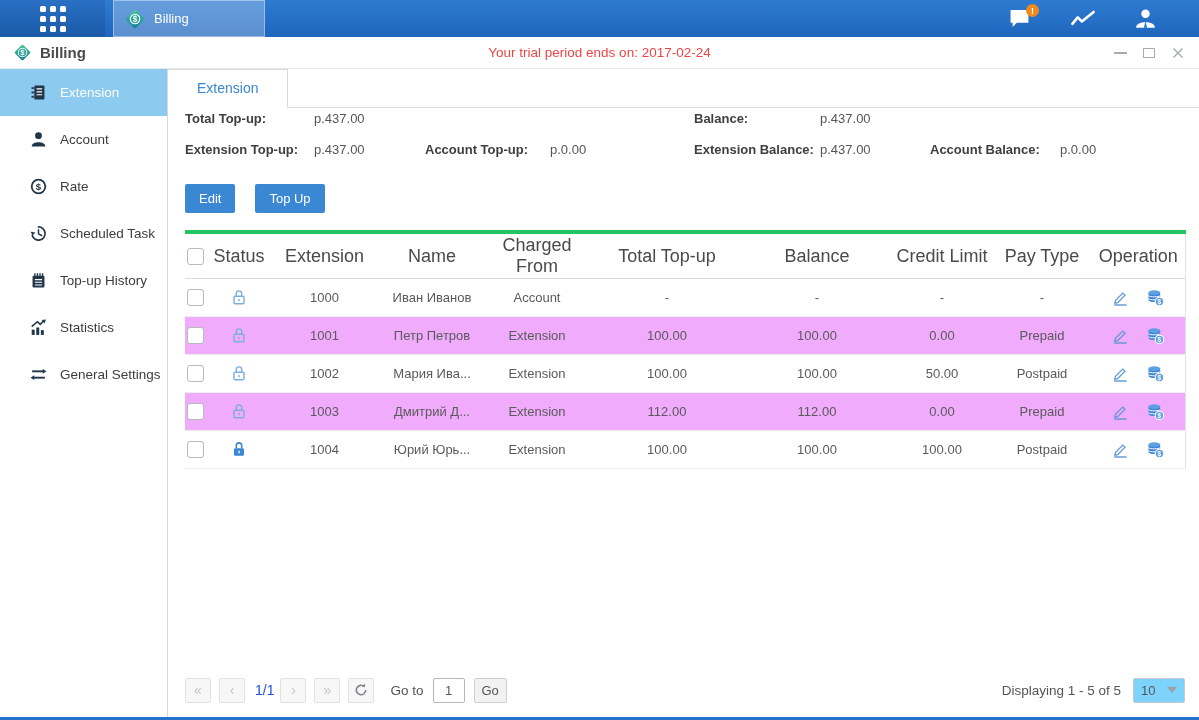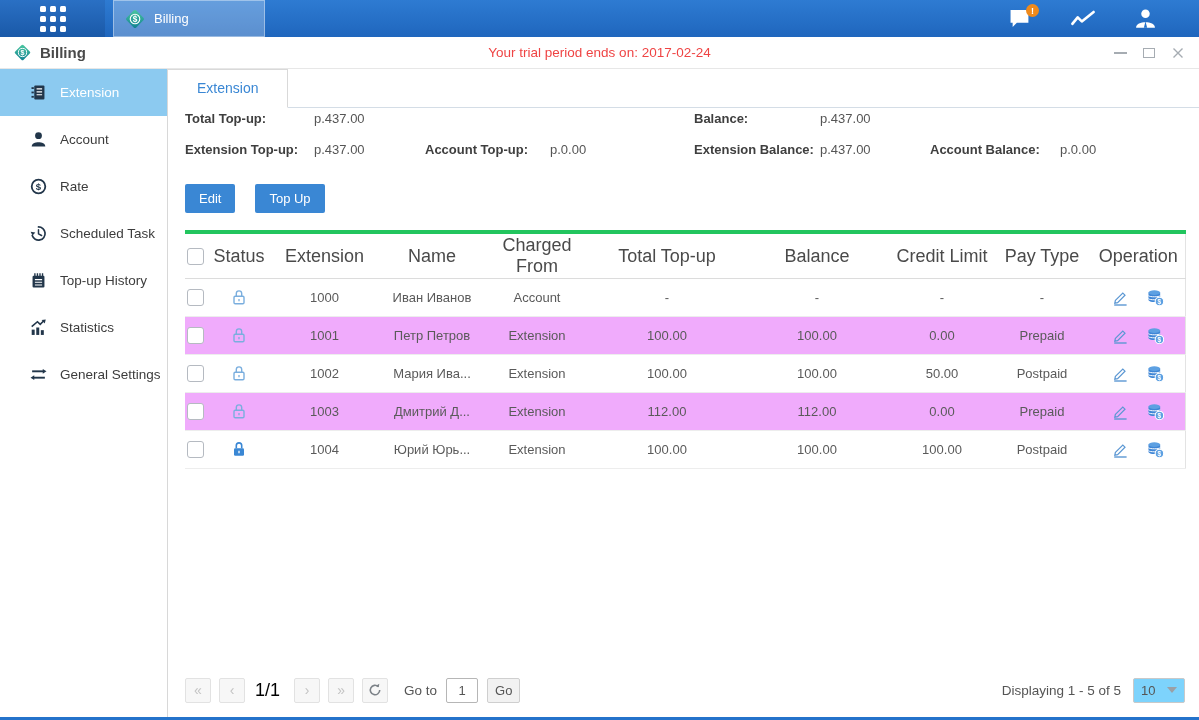--- a/index.html
+++ b/index.html
@@ -107,21 +107,21 @@
   .op.edit{color:#5b97d3;}
   
   .pagination{
     flex:0 0 auto;height:42px;display:flex;align-items:center;margin:0 14px 6px 17px;
   }
   .pg-btn{
     width:26px;height:25px;border:1px solid #e2e2e2;background:#f7f7f7;border-radius:2px;
     display:flex;align-items:center;justify-content:center;color:#c3c3c3;font-size:14px;
     cursor:pointer;margin-right:8px;box-sizing:border-box;
   }
-  .pg-ind{color:#000000;margin:0 14px 0 2px;font-size:18px;}
+  .pg-ind{color:#1d4ed8;margin:0 6px 0 2px;font-size:14px;}
   .pg-goto-label{margin:0 9px 0 8px;color:#555;font-size:13.5px;}
   .pg-input{
     width:26px;height:21px;border:1px solid #b6b6b6;text-align:center;font-size:13px;color:#555;
     font-family:inherit;border-radius:2px;
   }
   .pg-go{
     margin-left:9px;height:25px;padding:0 7px;background:#f2f2f2;border:1px solid #cfcfcf;
     border-radius:2px;color:#555;font-size:13px;cursor:pointer;font-family:inherit;
   }
   .pg-right{margin-left:auto;display:flex;align-items:center;}

